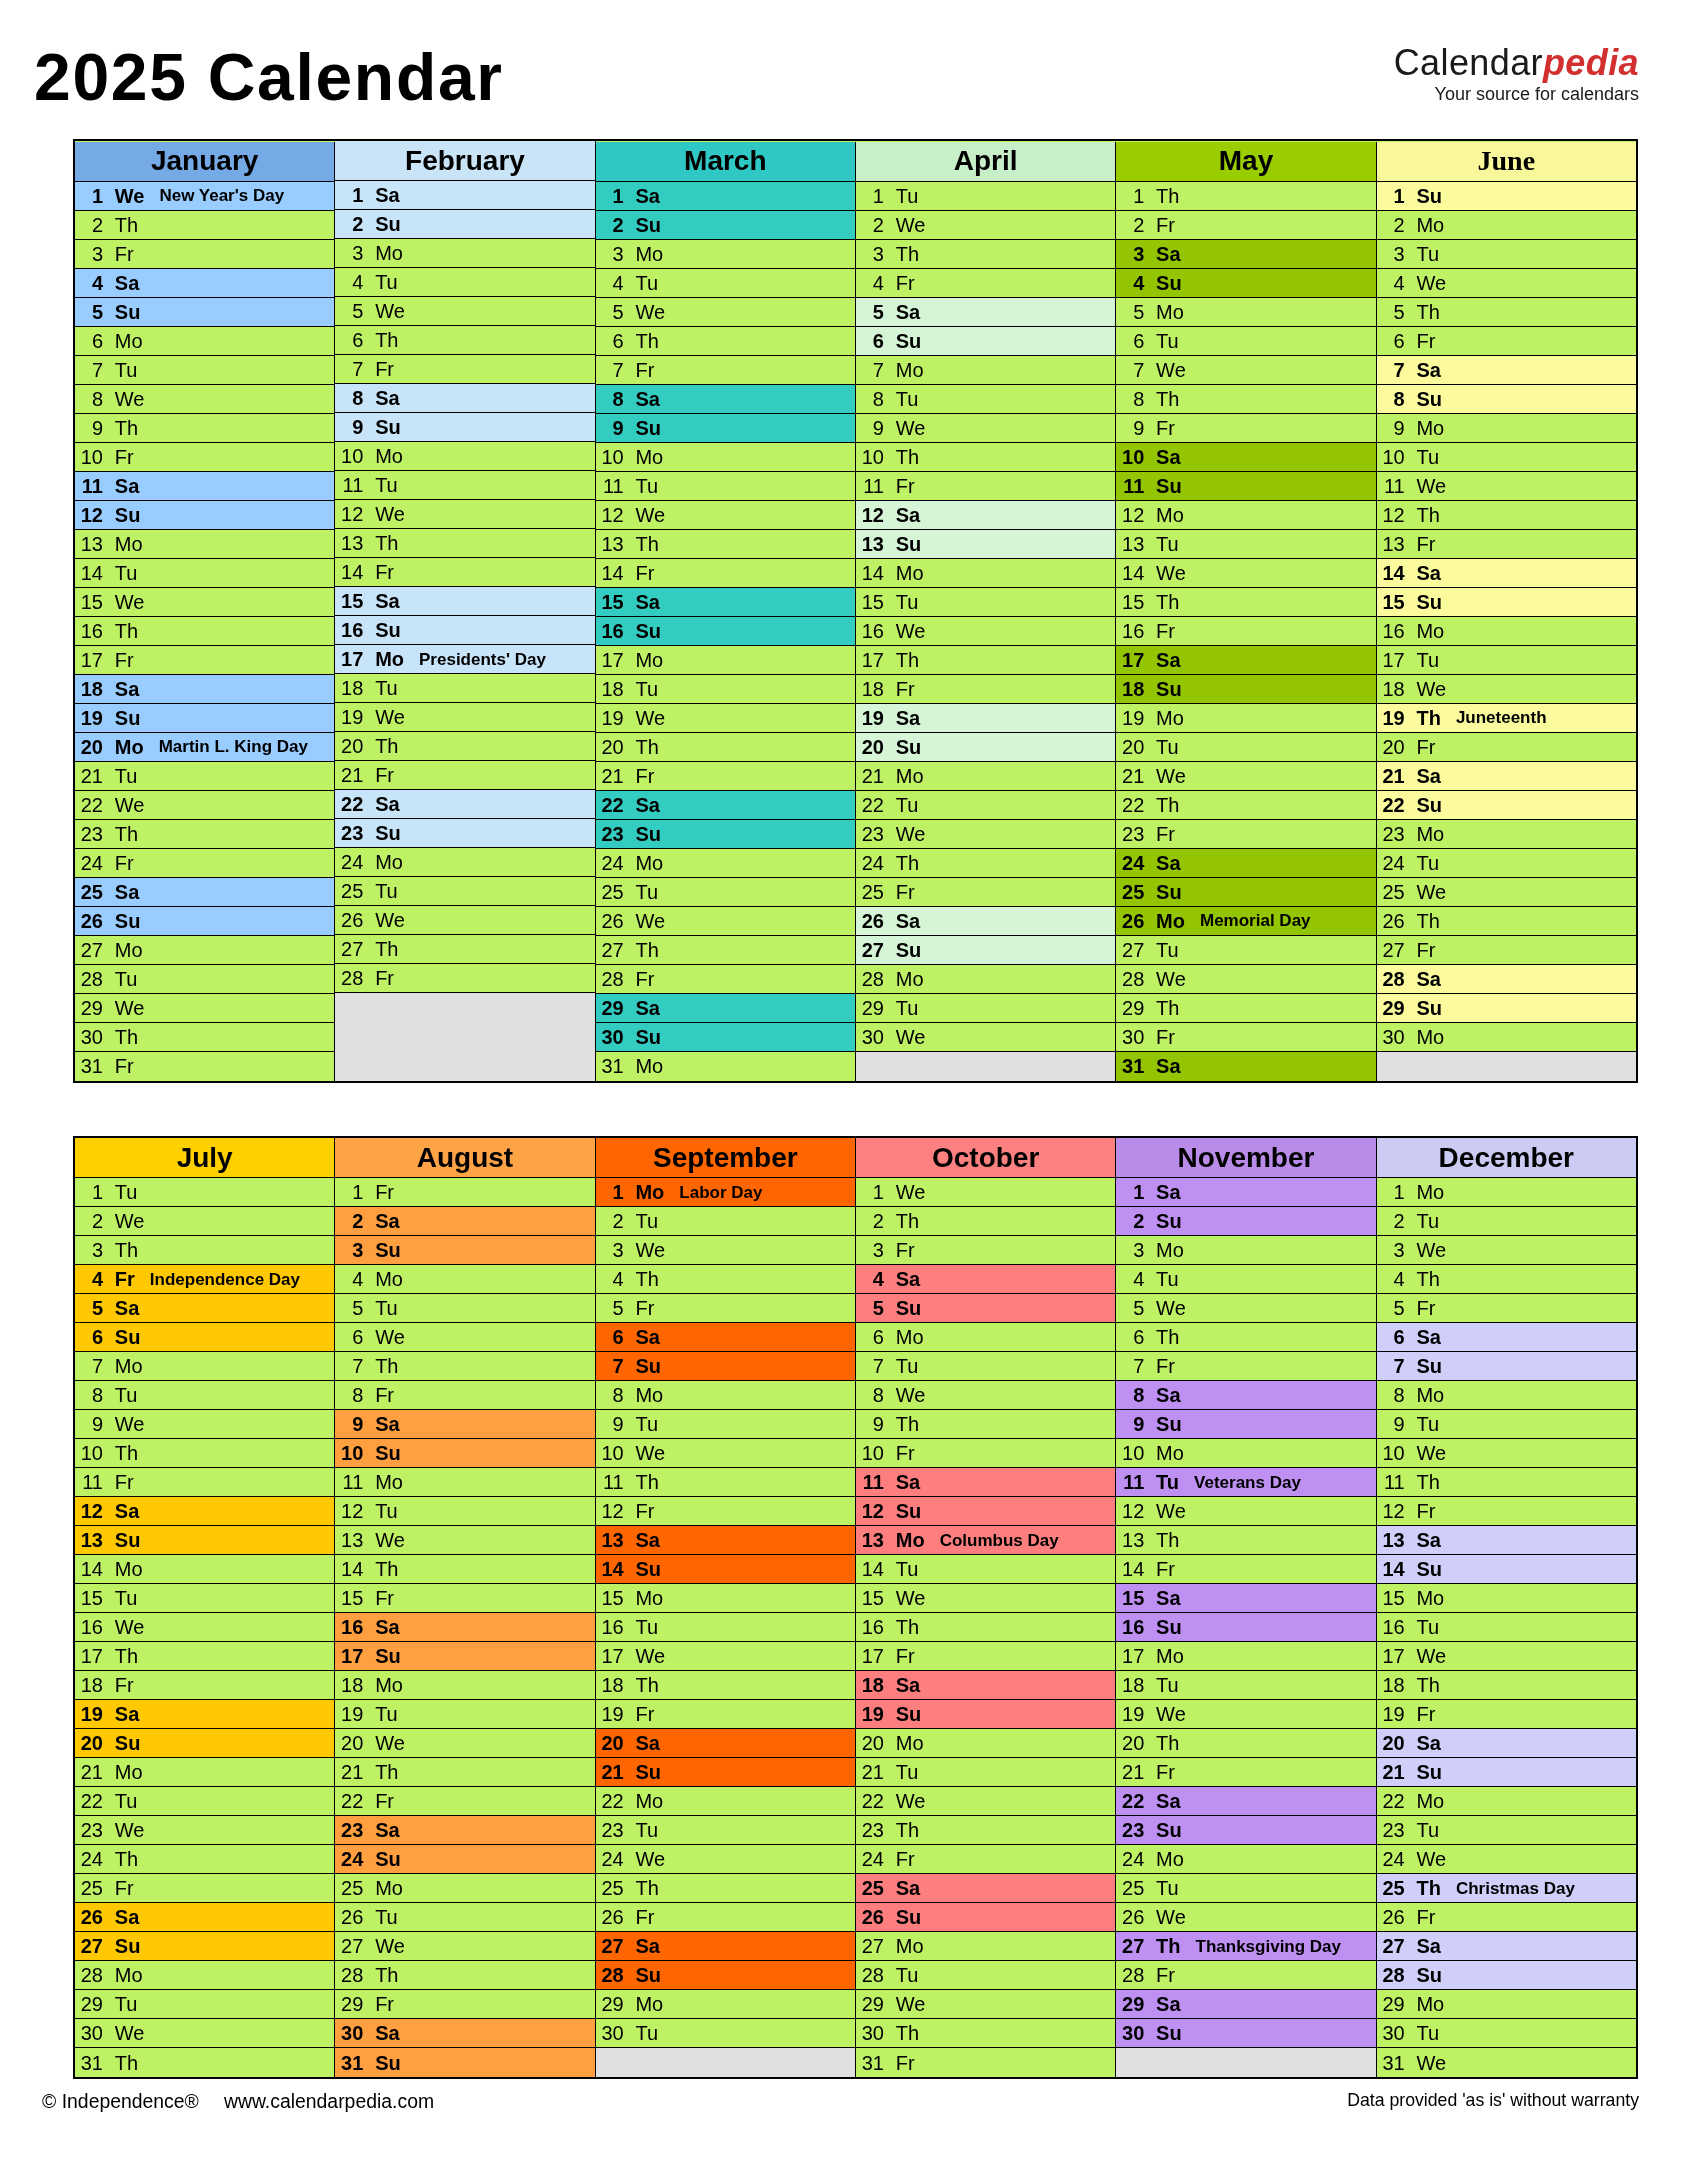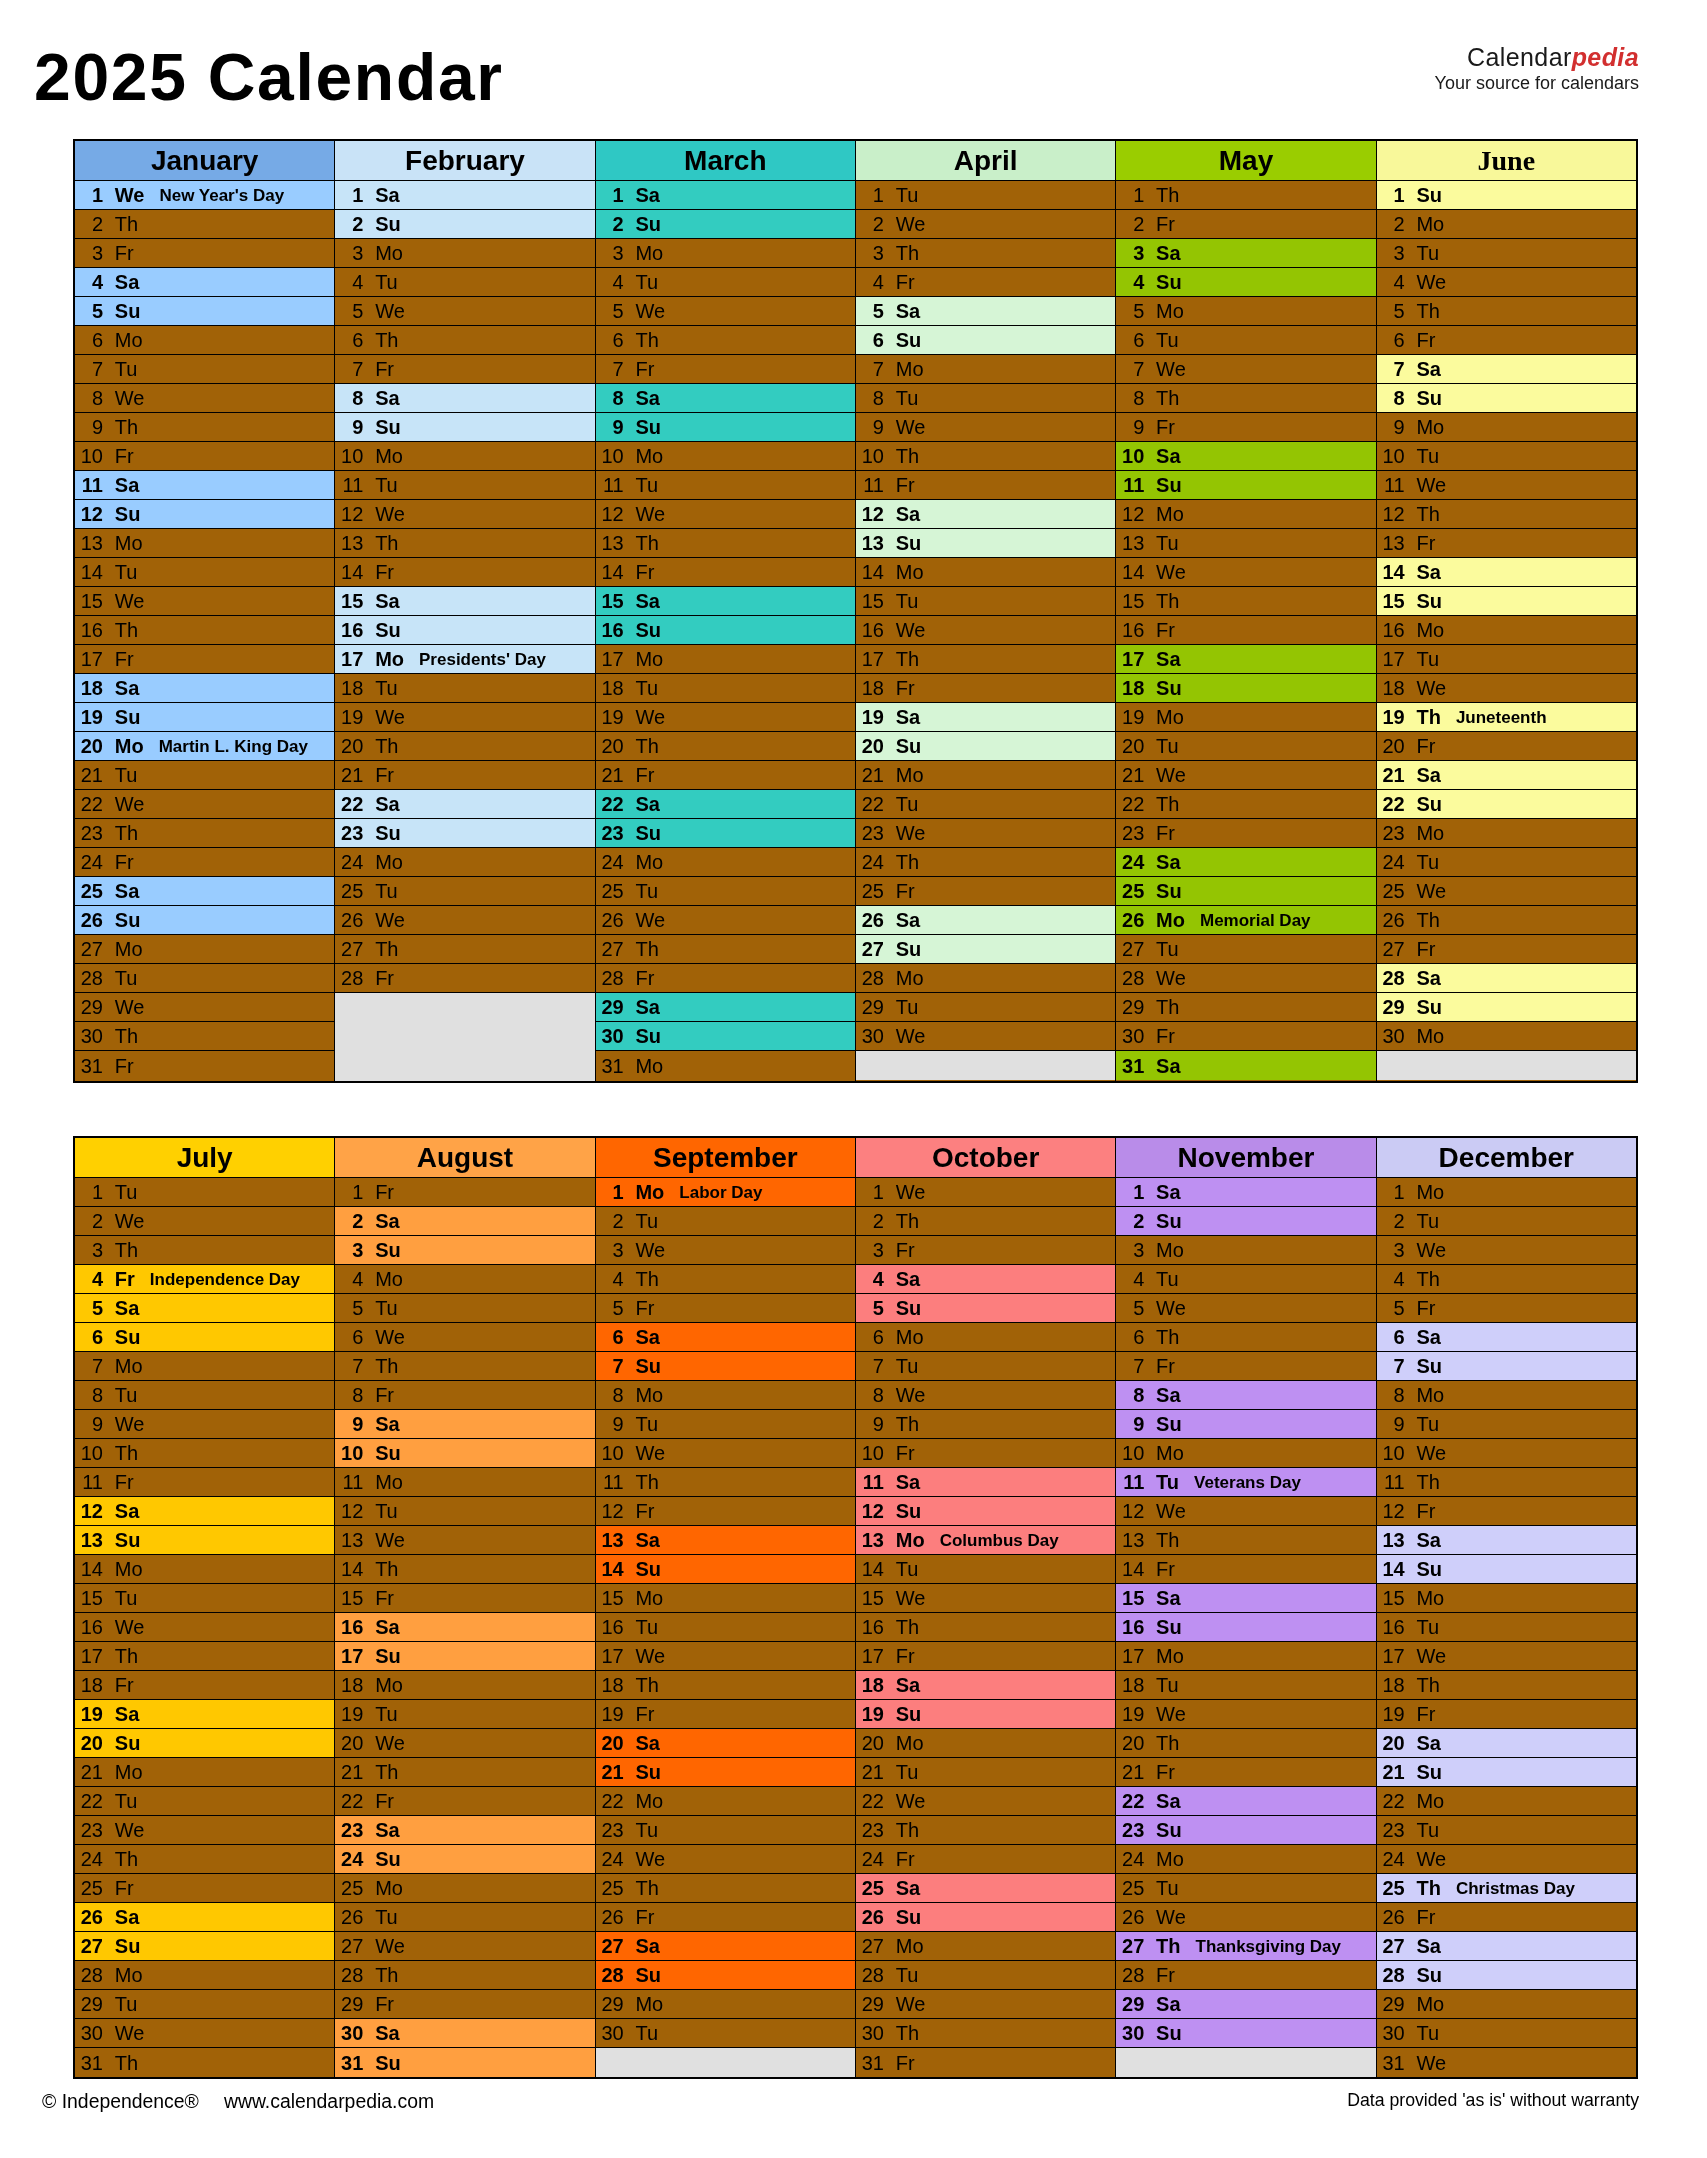--- a/index.html
+++ b/index.html
@@ -6,27 +6,27 @@
   html,body { background:#ffffff; }
   .page{
     position:relative; width:1708px; height:2159px; background:#ffffff;
     font-family:"Liberation Sans", sans-serif; color:#000; overflow:hidden;
   }
   .title{
     position:absolute; left:34px; top:39px;
     font-size:66px; font-weight:bold; letter-spacing:1.7px; white-space:nowrap;
   }
   .logo{ position:absolute; right:69px; top:44px; text-align:right; }
-  .logo-line{ font-size:25px; line-height:1.05; color:#1a1a1a; letter-spacing:0.4px; }
+  .logo-line{ font-size:36px; line-height:1.05; color:#1a1a1a; letter-spacing:0.4px; }
   .logo-red{ font-weight:bold; font-style:italic; }
   .tagline{ font-size:18px; margin-top:2.5px; color:#1a1a1a; }
 
   .cal-table{
     position:absolute; left:73px; width:1565px;
-    display:flex; border:2.5px solid #000; background:#a16207;
+    display:flex; border:2.5px solid #000; background:#bef264;align-items:center;
   }
   #half1{ top:139px; }
   #half2{ top:1136px; }
 
   .month-col{ flex:1 1 0; min-width:0; border-right:1.7px solid #000; display:flex; flex-direction:column; }
   .month-col:last-child{ border-right:none; }
   .month-header{
     height:40px; border-bottom:1.7px solid #000;
     display:flex; align-items:center; justify-content:center;
     font-size:28px; font-weight:bold;

